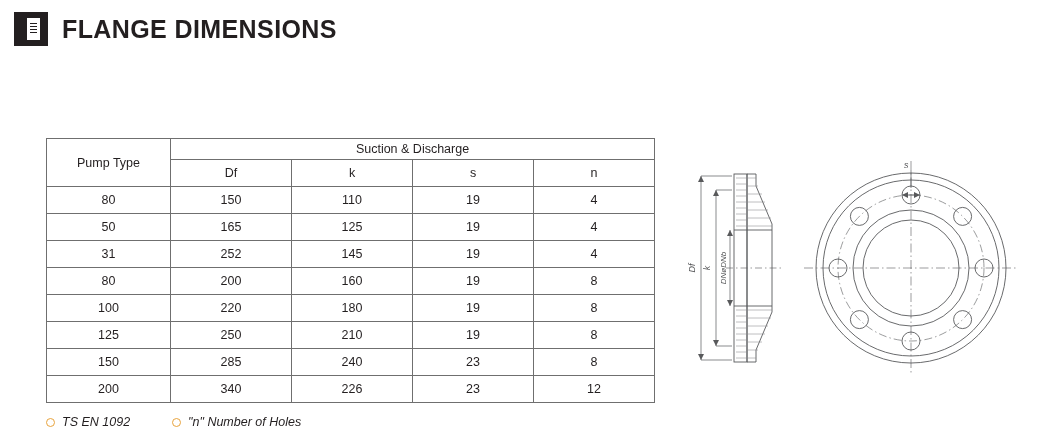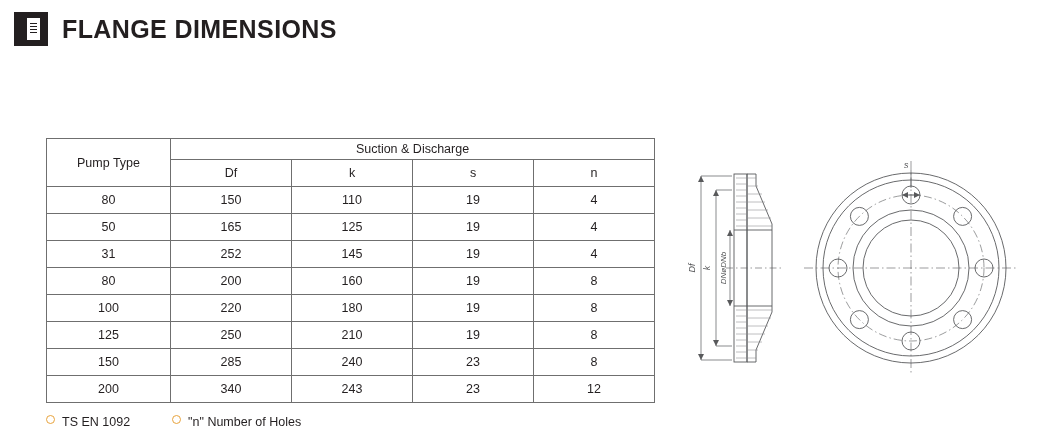--- a/index.html
+++ b/index.html
@@ -102,22 +102,24 @@
     position: absolute;
     left: 46px;
     top: 415px;
     display: flex;
     align-items: center;
     gap: 42px;
     font-size: 12.5px;
   }
   .legend-item {
     display: flex;
+    align-items: center;
     gap: 7px;
     white-space: nowrap;
+    font-style: italic;
   }
   .legend-dot {
     width: 9px;
     height: 9px;
     border: 1.5px solid #e8a33d;
     border-radius: 50%;
     box-sizing: border-box;
     flex: none;
   }
 
@@ -213,21 +215,21 @@
       <tr>
         <td>150</td>
         <td>285</td>
         <td>240</td>
         <td>23</td>
         <td>8</td>
       </tr>
       <tr>
         <td>200</td>
         <td>340</td>
-        <td>243</td>
+        <td>226</td>
         <td>23</td>
         <td>12</td>
       </tr>
     </tbody>
   </table>
 </div>
 
 <div class="legend">
   <div class="legend-item">
     <span class="legend-dot"></span>

